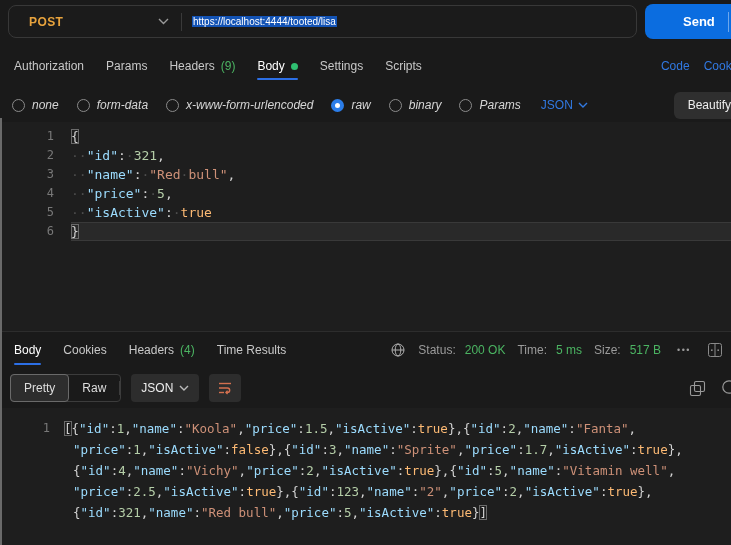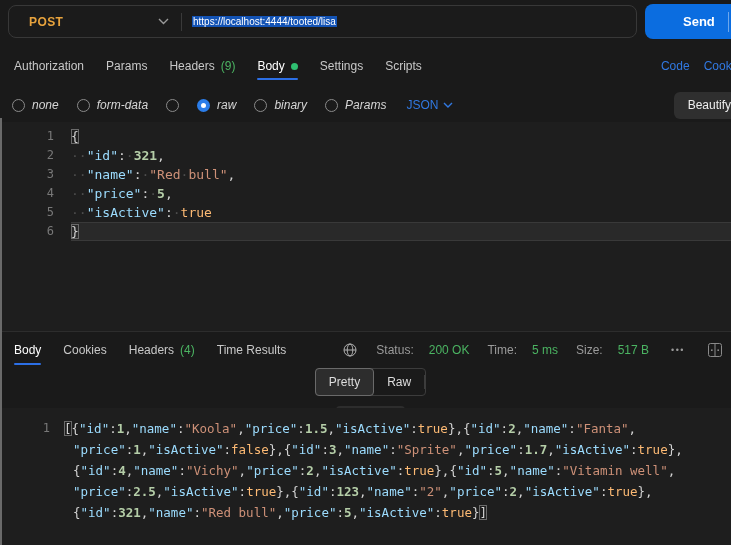--- a/index.html
+++ b/index.html
@@ -47,40 +47,40 @@
 
   
   .editor{position:absolute;top:122px;left:0;width:731px;height:209px;background:#1e1e1e;
           font-family:"DejaVu Sans Mono",monospace;font-size:13px;padding-top:5px;box-sizing:border-box;}
   .ed-line{display:flex;height:19px;line-height:19px;}
   .ed-num{width:54px;text-align:right;padding-right:17px;color:#787878;font-size:12px;flex:none;}
   .ed-code{flex:1;white-space:pre;}
   .ed-line.current .ed-code{background:rgba(255,255,255,.05);
       box-shadow:inset 0 1px 0 rgba(255,255,255,.08), inset 0 -1px 0 rgba(255,255,255,.08);}
 
-  .tok-key{color:#9cdcfe;} .tok-str{color:#ce9178;} .tok-num{color:#b5cea8;font-weight:bold;}
+  .tok-key{color:#9cdcfe;} .tok-str{color:#ce9178;} .tok-num{color:#b5cea8;}
   .tok-bool{color:#fdba74;} .tok-pun{color:#d4d4d4;} .tok-ws{color:#4d4d4d;}
   .tok-brk{color:#d4d4d4;outline:1px solid #6b6b6b;outline-offset:-1px;}
 
   
   .resp-header{position:absolute;top:331px;left:0;width:731px;height:37px;display:flex;align-items:center;
                border-top:1px solid #2d2d2d;padding-left:14px;gap:22px;font-size:12px;color:#c8c8c8;box-sizing:border-box;}
   .resp-tab{display:flex;align-items:center;gap:6px;cursor:pointer;position:relative;height:100%;}
   .resp-tab.active{color:#fff;}
   .resp-tab.active::after{content:'';position:absolute;left:0;right:0;bottom:3px;height:2px;
                           background:#2c6fe6;border-radius:1px;}
-  .resp-meta{margin-left:auto;display:flex;align-items:center;gap:12px;padding-right:8px;font-size:12px;white-space:nowrap;}
+  .resp-meta{margin-left:auto;display:flex;align-items:center;gap:6px;padding-right:8px;font-size:12px;white-space:nowrap;}
   .meta-label{color:#9b9b9b;margin-left:6px;}
   .meta-value{color:#4bb462;margin-left:3px;}
   .meta-dots{color:#9a9a9a;font-size:9px;letter-spacing:1.5px;margin-left:10px;cursor:pointer;}
   .meta-pane{margin-left:10px;display:flex;cursor:pointer;}
 
   
   .resp-toolbar{position:absolute;top:368px;left:0;width:731px;height:40px;display:flex;align-items:center;
-                padding-left:10px;gap:10px;box-sizing:border-box;flex-direction:column;}
+                padding-left:10px;gap:10px;box-sizing:border-box;}
   .seg{display:flex;align-items:center;border:1px solid #3c3c3c;border-radius:4px;height:28px;box-sizing:border-box;}
   .seg-item{padding:0 13px;font-size:12px;color:#ddd;height:100%;display:flex;align-items:center;cursor:pointer;box-sizing:border-box;}
   .seg-item.active{border:1px solid #6a6a6a;border-radius:4px;background:#2d2d2d;margin:-1px 0 -1px -1px;height:28px;}
   .seg-div{width:1px;height:14px;background:#3c3c3c;}
   .tbtn{background:#2d2d2d;border-radius:4px;height:28px;display:flex;align-items:center;
         padding:0 10px;font-size:12px;color:#eee;gap:6px;cursor:pointer;box-sizing:border-box;}
   .wrap-btn{width:32px;justify-content:center;padding:0;}
   .toolbar-right{margin-left:auto;display:flex;align-items:center;gap:15px;margin-right:2px;}
   .icon-btn{display:flex;cursor:pointer;}
 
@@ -157,20 +157,21 @@
         <span class="radio-opt">
           <span class="radio-circle"></span>
           <span>none</span>
         </span>
         <span class="radio-opt">
           <span class="radio-circle"></span>
           <span>form-data</span>
         </span>
         <span class="radio-opt">
           <span class="radio-circle"></span>
+          <span>x-www-form-urlencoded</span>
         </span>
         <span class="radio-opt selected">
           <span class="radio-circle"></span>
           <span>raw</span>
         </span>
         <span class="radio-opt">
           <span class="radio-circle"></span>
           <span>binary</span>
         </span>
         <span class="radio-opt">

